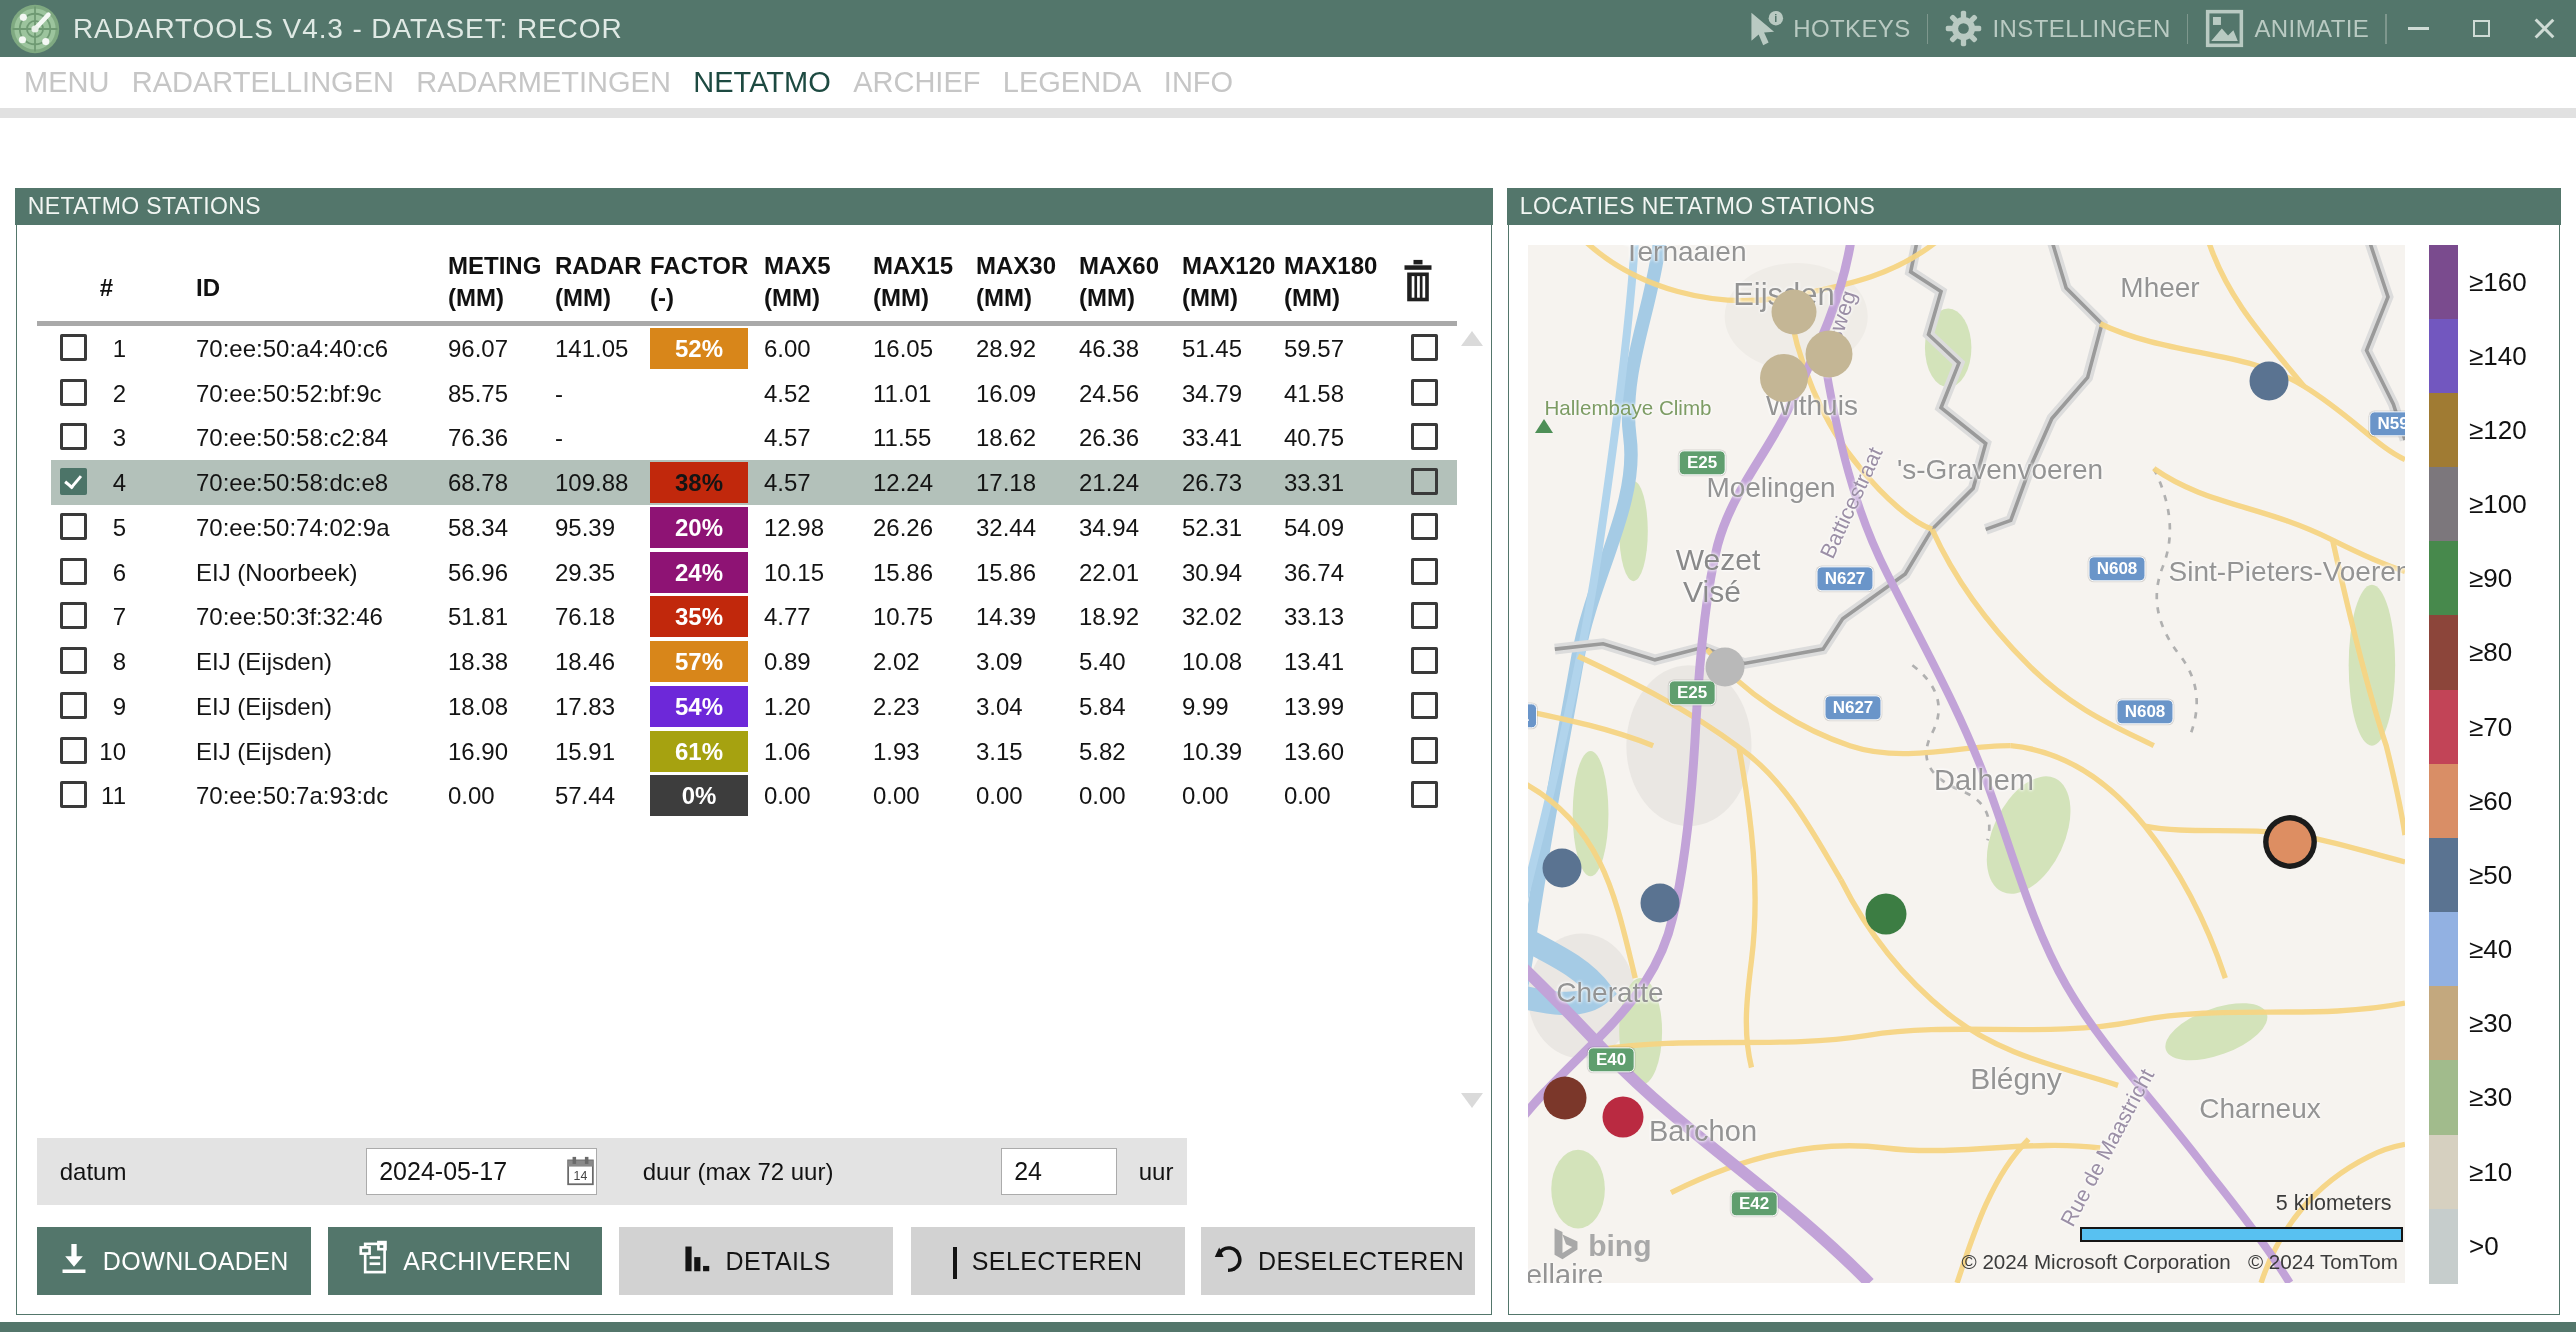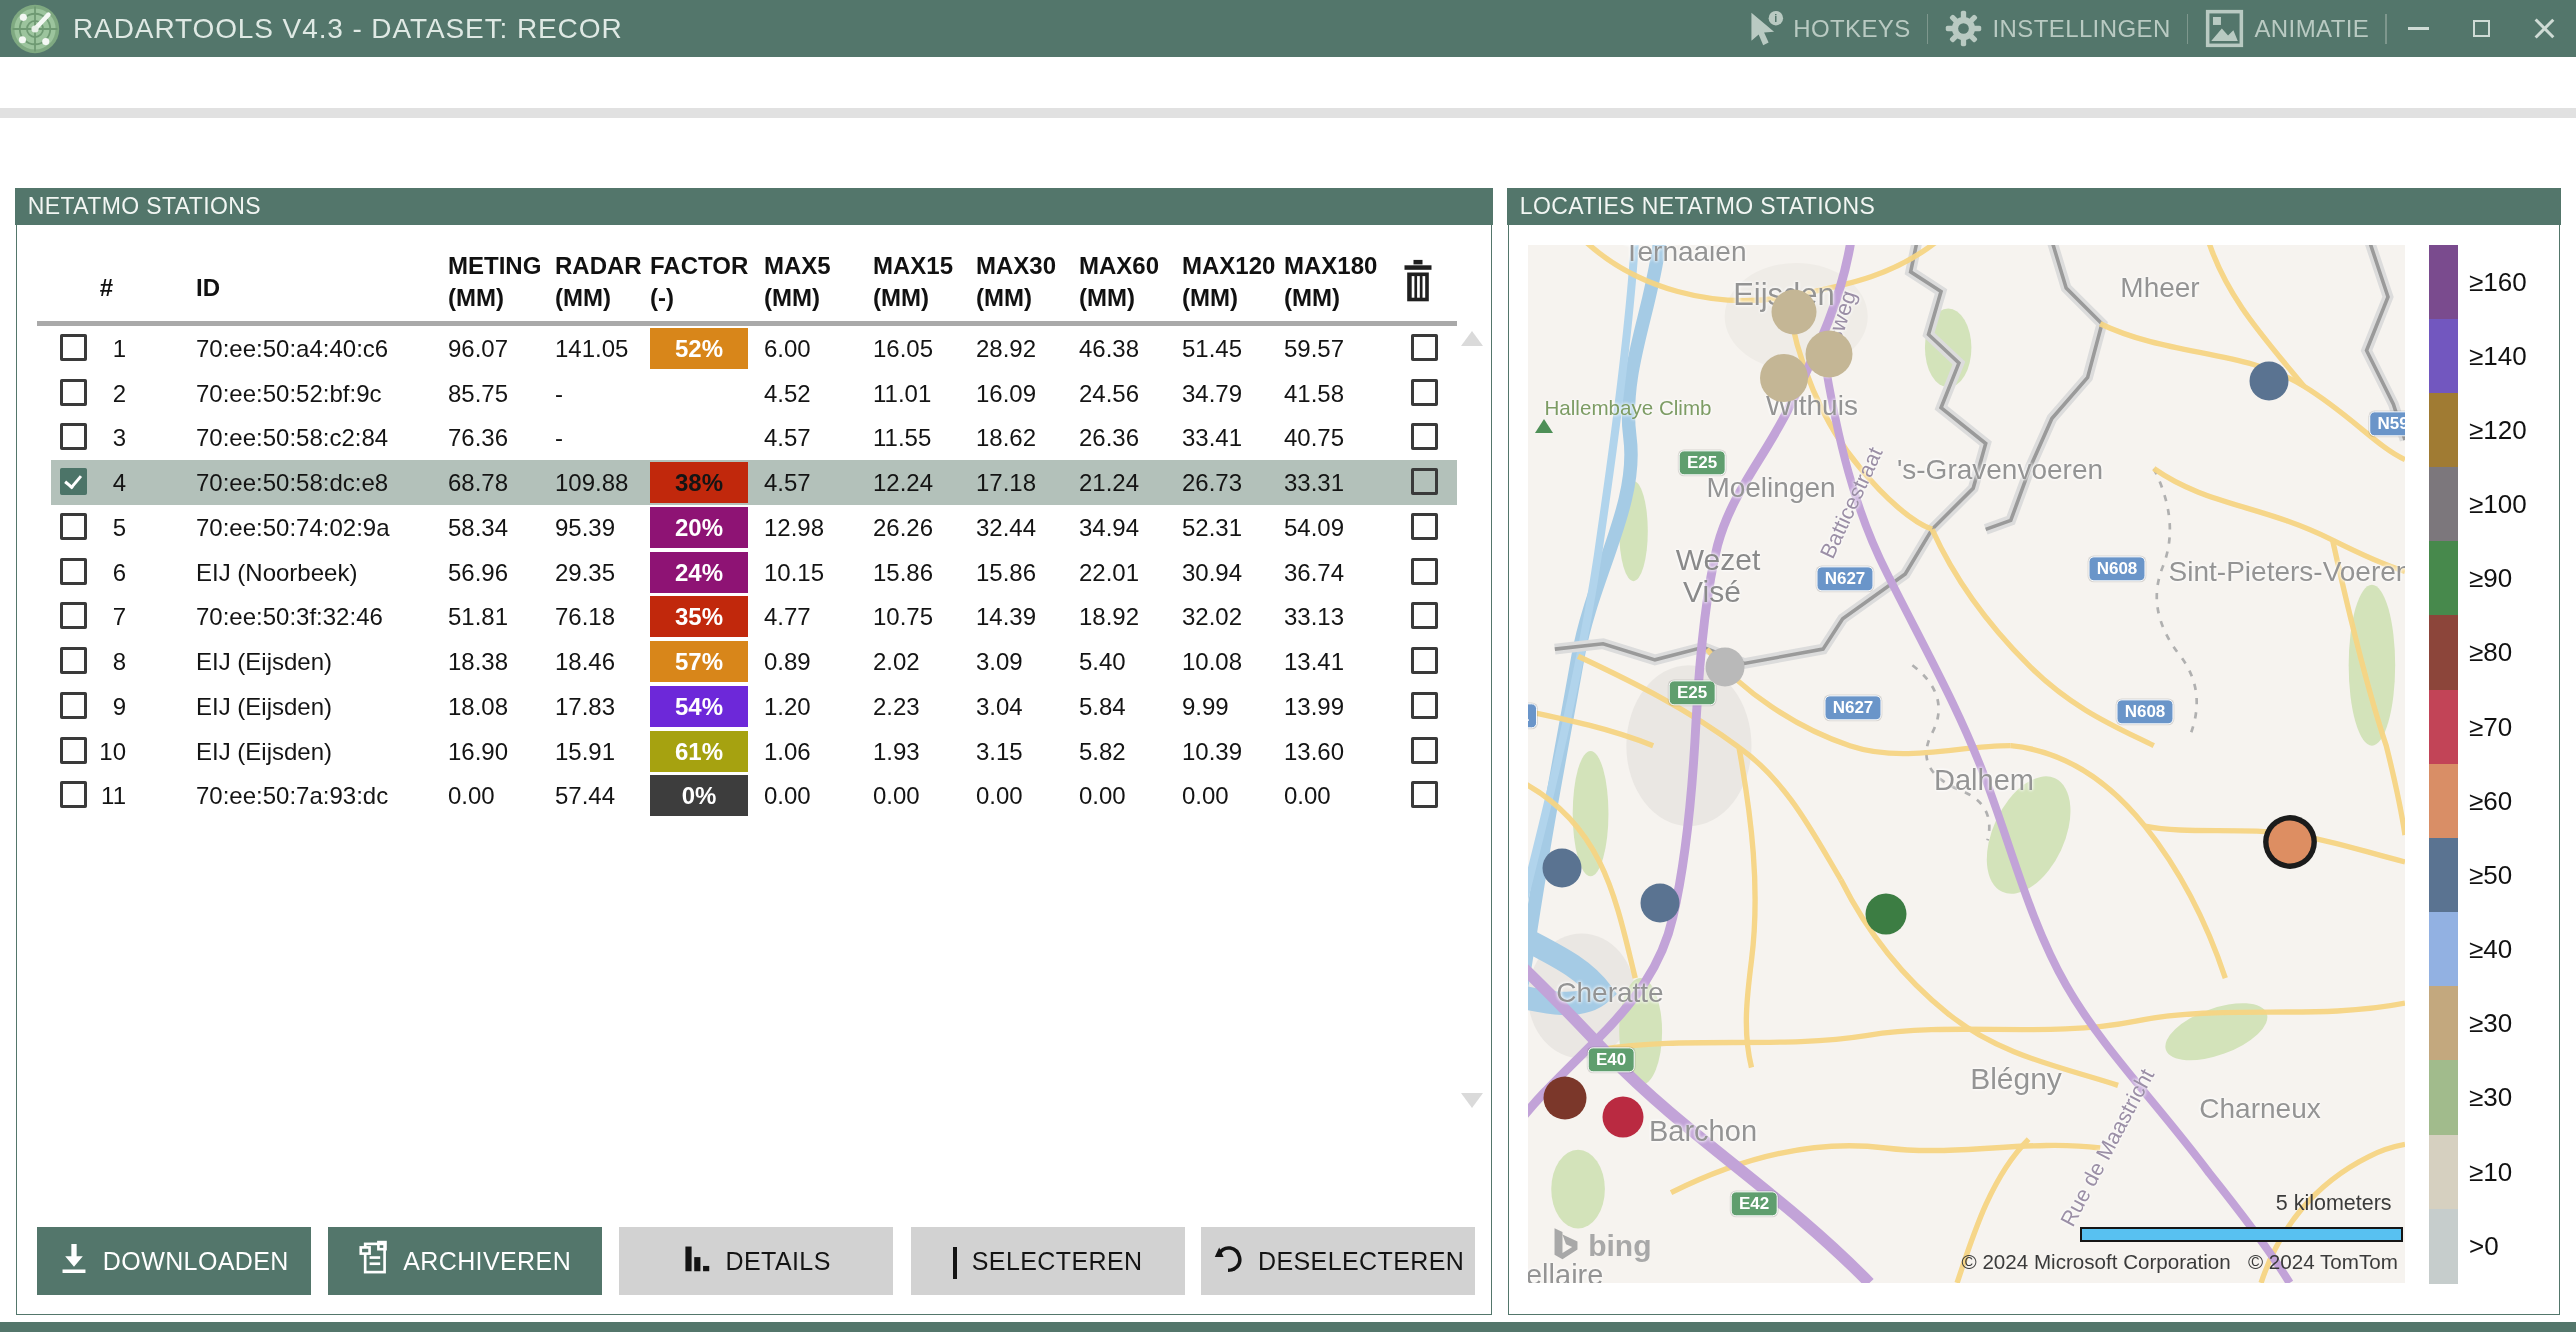--- a/index.html
+++ b/index.html
@@ -147,20 +147,29 @@
         </div>
       <div class="winbtn">
           <div class="glyph-close">
             <span></span>
             <span></span>
           </div>
         </div>
     </div>
   </div>
 
+  <div class="menubar" id="menubar">
+      <div class="mitem">MENU</div>
+      <div class="mitem">RADARTELLINGEN</div>
+      <div class="mitem">RADARMETINGEN</div>
+      <div class="mitem active">NETATMO</div>
+      <div class="mitem">ARCHIEF</div>
+      <div class="mitem">LEGENDA</div>
+      <div class="mitem">INFO</div>
+    </div>
   <div class="understrip"></div>
 
   <section class="panel left">
     <div class="phead">NETATMO STATIONS</div>
     <div id="thead">
         <div class="hcell" style="left: 70px; top: 27px; width: 39px; text-align: center;">#</div>
         <div class="hcell" style="left: 179px; top: 27px;">ID</div>
         <div class="hcell" style="left: 431px; top: 5.4px;">METING
 (MM)</div>
         <div class="hcell" style="left: 538px; top: 5.4px;">RADAR
@@ -350,20 +359,34 @@
           <div class="cell" style="left: 925px;">0.00</div>
           <div class="cell" style="left: 1028px;">0.00</div>
           <div class="cell" style="left: 1131px;">0.00</div>
           <div class="cell" style="left: 1233px;">0.00</div>
           <div class="cb" style="left: 1360px;"></div>
         </div>
       </div>
     <div class="scrollarrow up"></div>
     <div class="scrollarrow down"></div>
 
+    <div class="searchstrip">
+      <span class="slabel" style="left:23px">datum</span>
+      <input class="sinput" style="left: 329px; width: 231px;" value="2024-05-17">
+      <svg class="calicon" viewBox="0 0 30 34">
+        <rect x="1" y="5" width="28" height="27" fill="#fff" stroke="#6a6a6a" stroke-width="2"></rect>
+        <rect x="1" y="5" width="28" height="7" fill="#8a8a8a"></rect>
+        <rect x="6" y="1" width="4" height="8" fill="#6a6a6a"></rect>
+        <rect x="20" y="1" width="4" height="8" fill="#6a6a6a"></rect>
+        <text x="15" y="27" font-size="14" fill="#444" text-anchor="middle">14</text>
+      </svg>
+      <span class="slabel" style="left:606px">duur (max 72 uur)</span>
+      <input class="sinput" style="left: 964px; width: 116px;" value="24">
+      <span class="slabel" style="left:1102px">uur</span>
+    </div>
     <div id="actions">
         <div class="abtn primary" style="left: 19.7px;">
           <span><svg width="30" height="32" viewBox="0 0 34 36">
               <path d="M14,2 h6 v14 h7 l-10,12 -10,-12 h7 z" fill="#fff"></path>
               <rect x="4" y="31" width="26" height="4" fill="#fff"></rect>
             </svg></span>
           <span>DOWNLOADEN</span>
         </div>
         <div class="abtn primary" style="left: 311px;">
           <span><svg width="30" height="36" viewBox="0 0 34 40">

